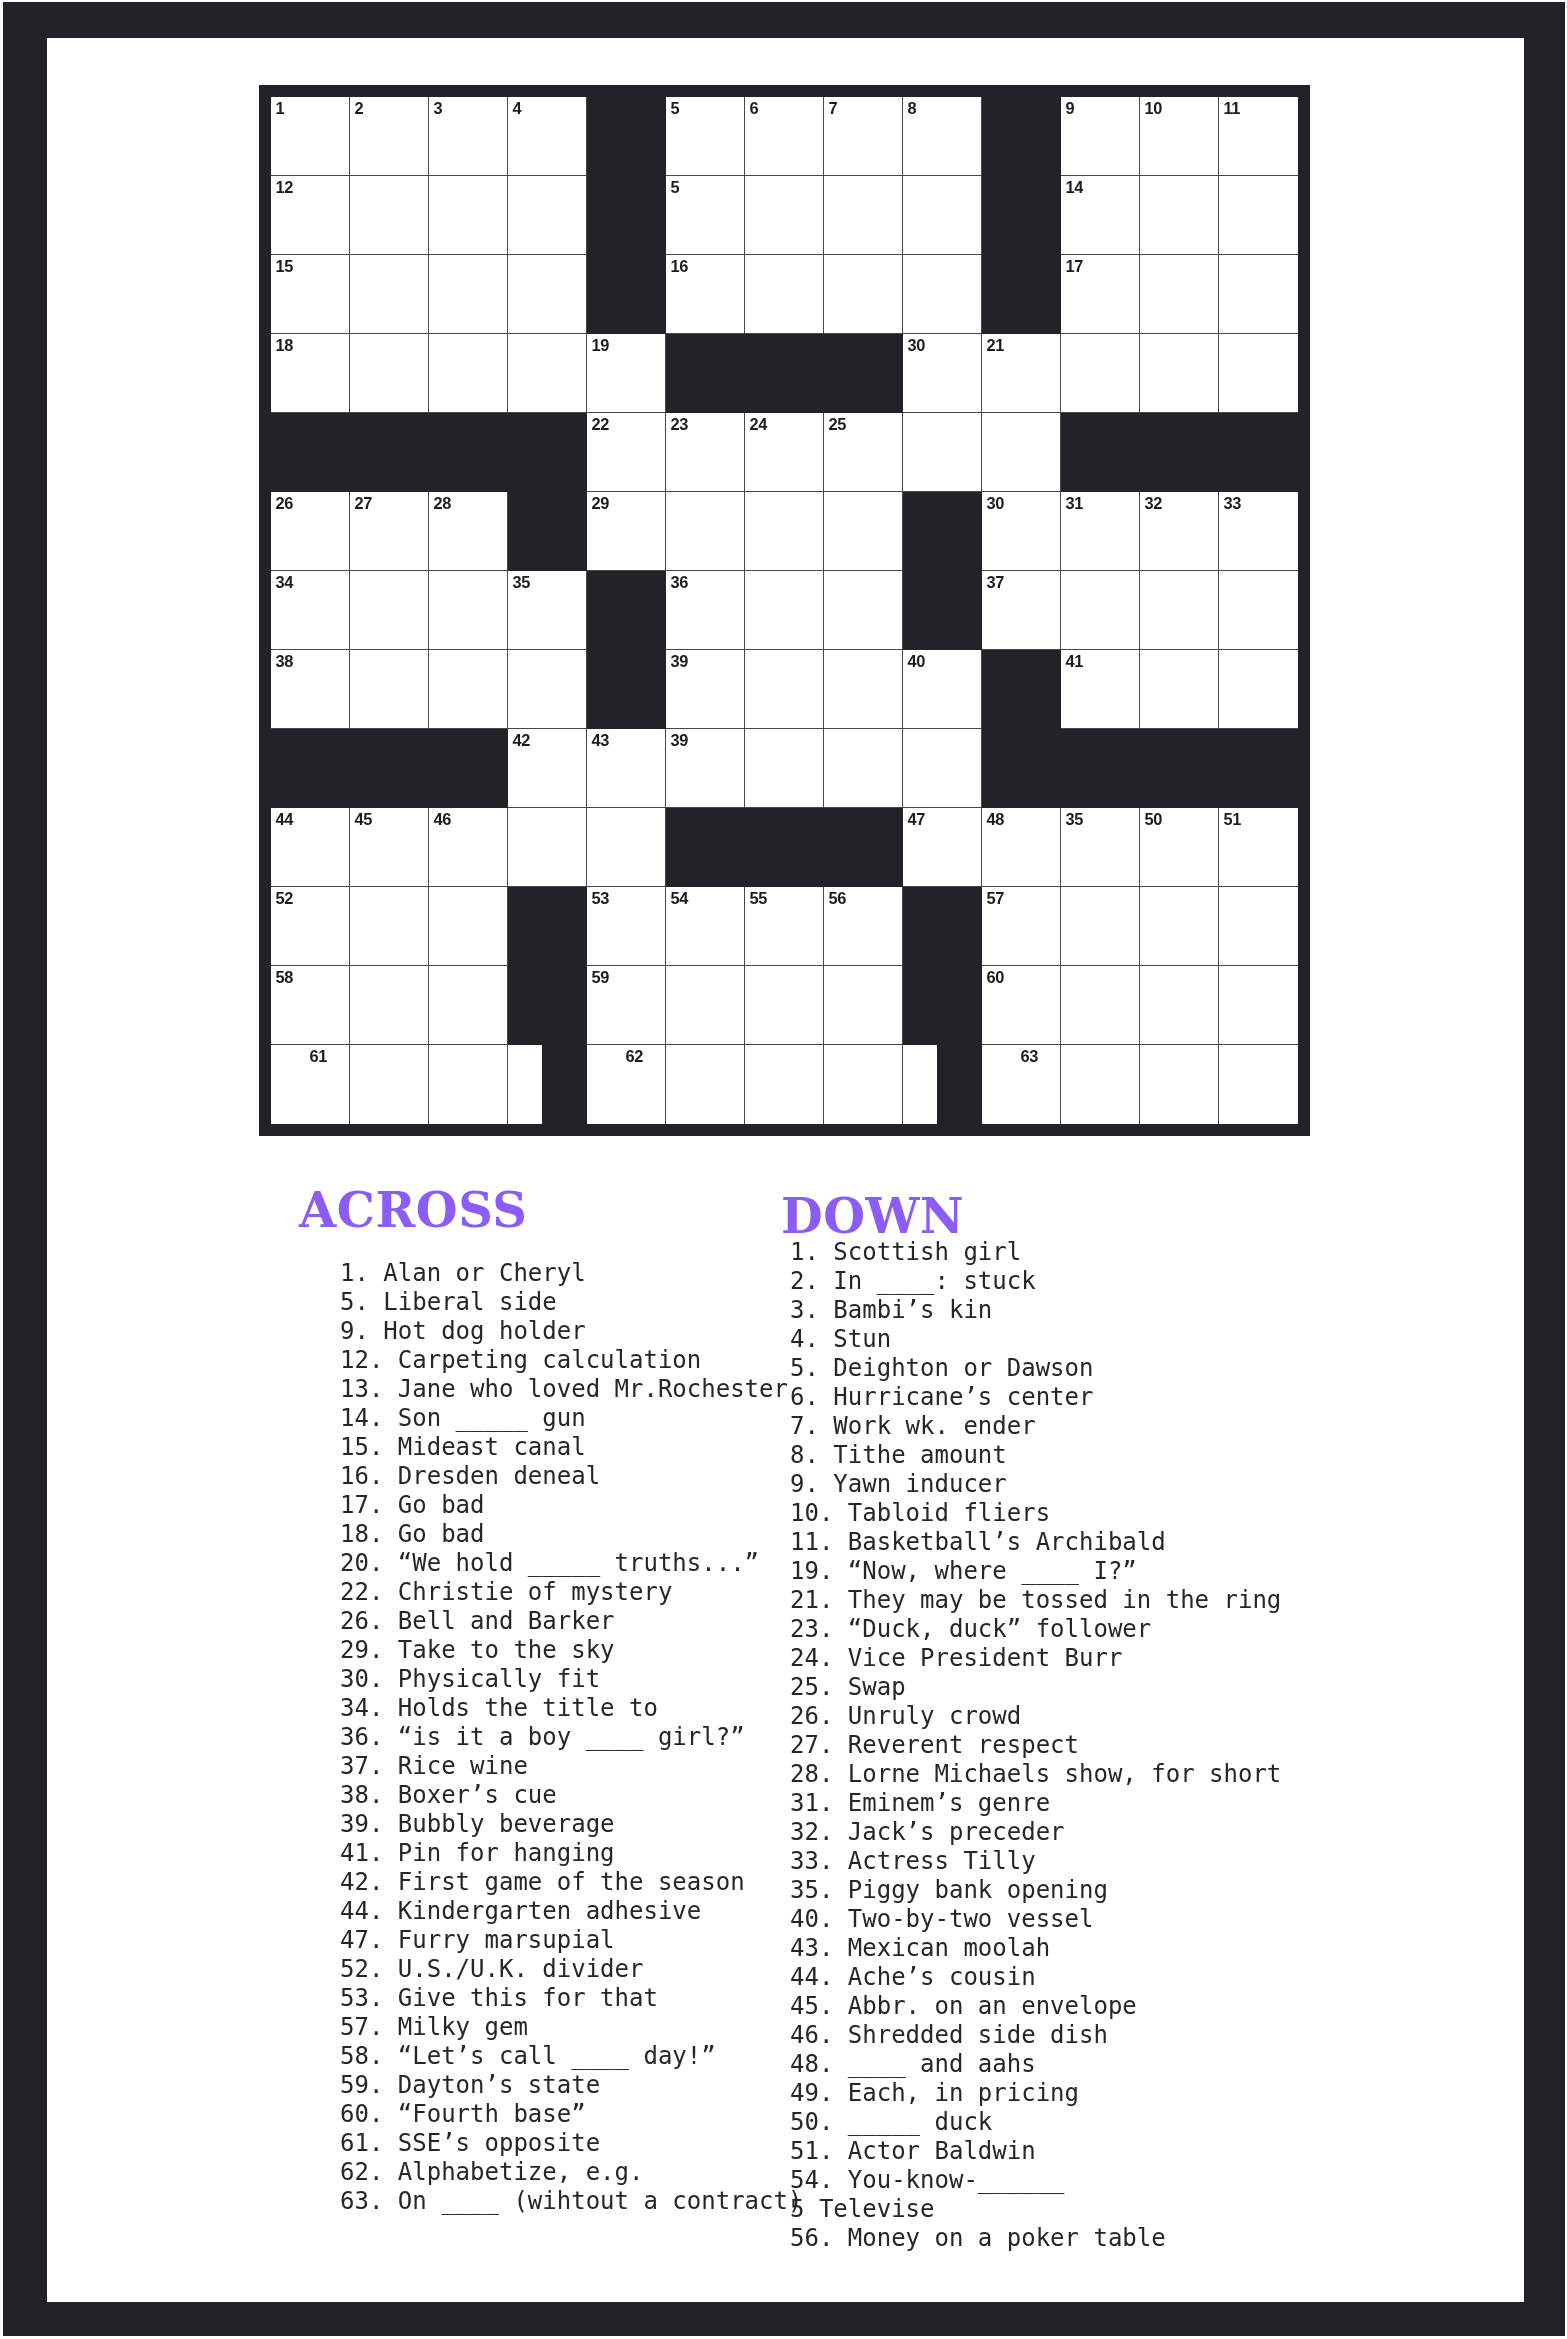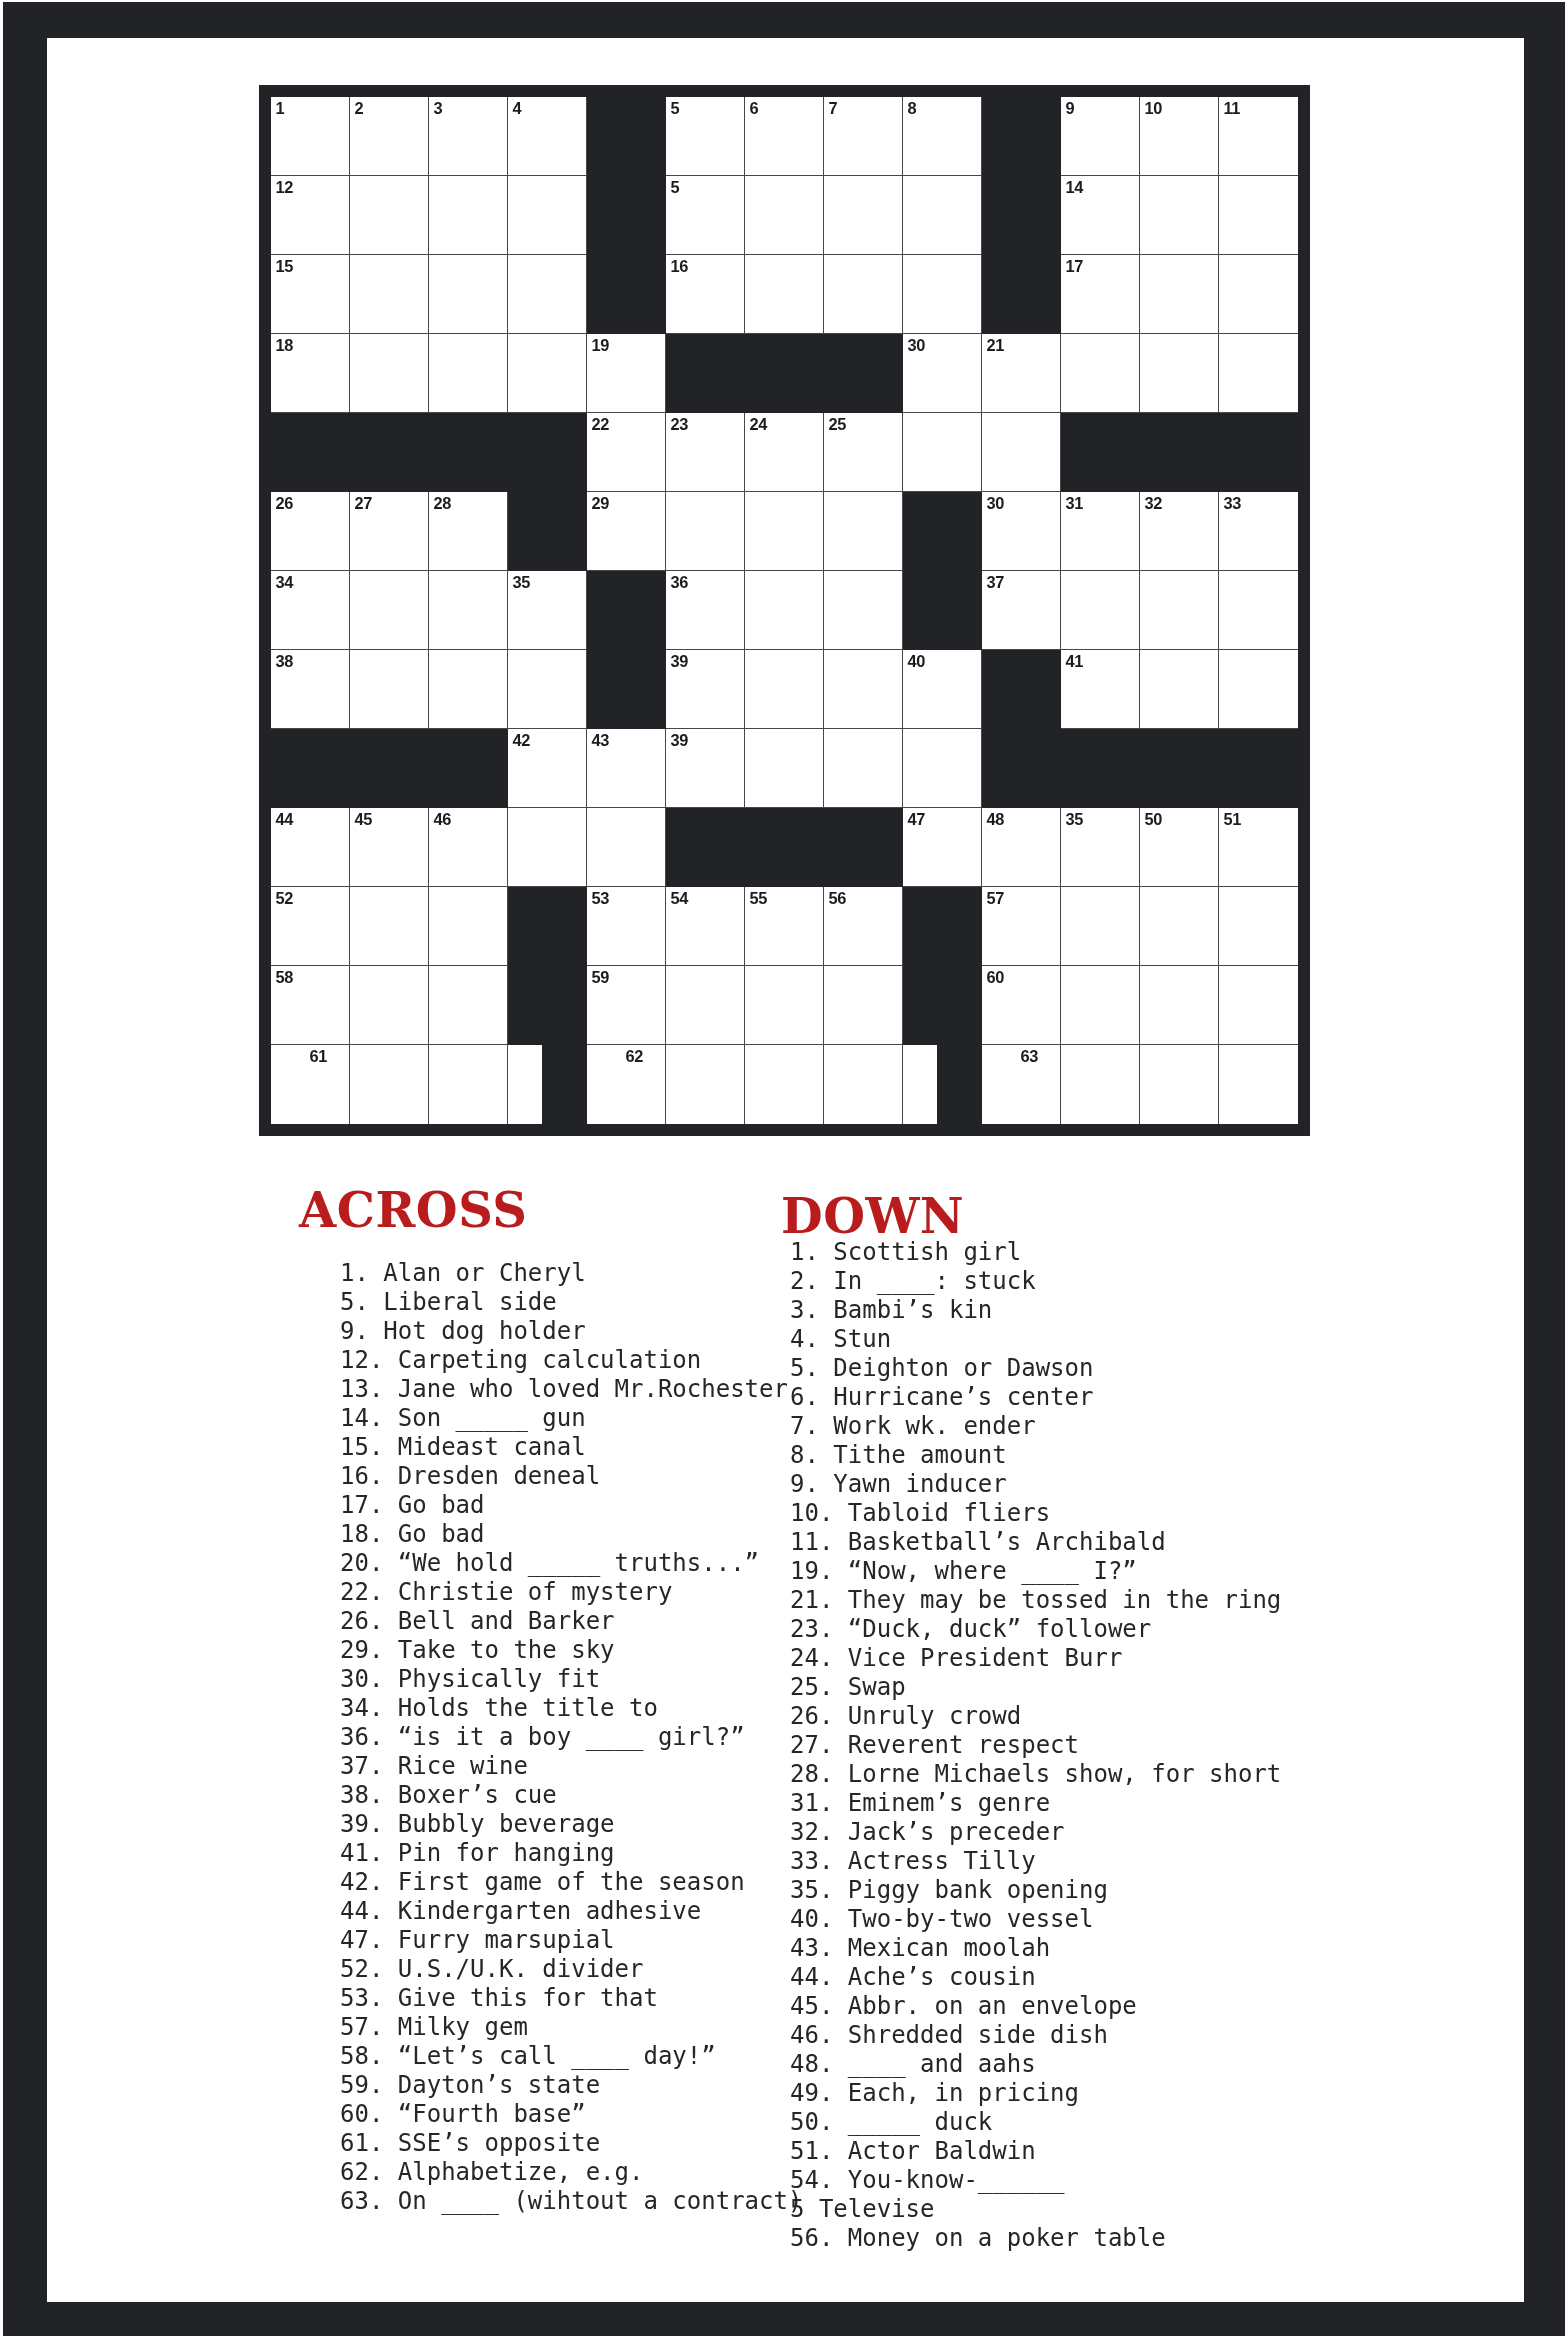--- a/index.html
+++ b/index.html
@@ -43,21 +43,21 @@
     font-size:16.4px;font-weight:600;
     letter-spacing:-0.5px;
     color:#1b1d1f;
   }
   
   .section-title{
     position:absolute;
     font-family:"DejaVu Serif",serif;
     font-weight:bold;
     font-size:48px;
-    color:#b91c1c;
+    color:#8b5cf6;
     letter-spacing:0.5px;
   }
   #across-title{left:299px;top:1182px;}
   #down-title{left:781px;top:1188px;}
   .clues{
     position:absolute;
     font-family:"DejaVu Sans Mono",monospace;
     font-size:24px;
     line-height:29px;
     color:#262626;

